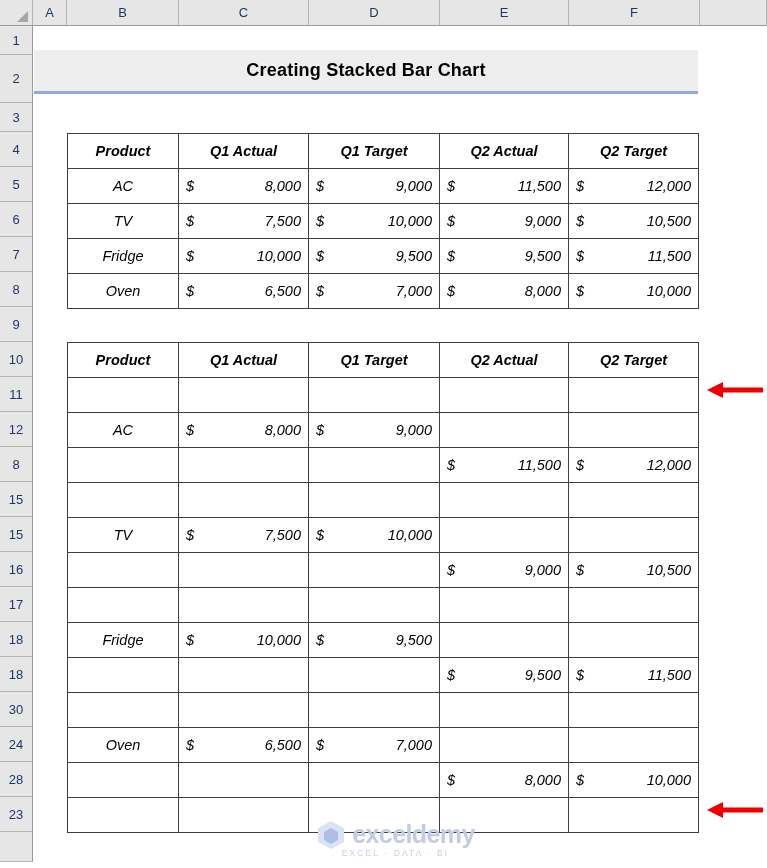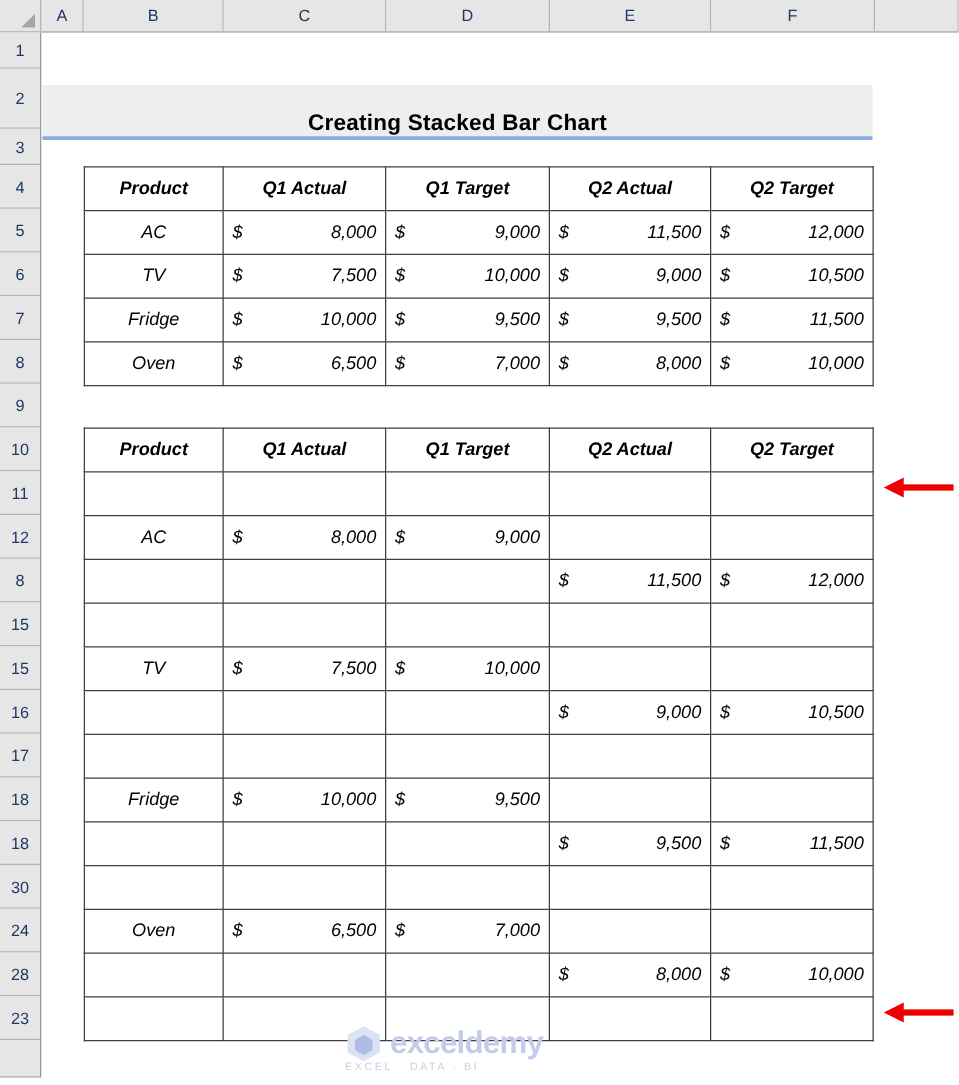--- a/index.html
+++ b/index.html
@@ -56,25 +56,25 @@
     width: 32px;
     border-bottom: 1px solid #b4b4b4;
     display: flex; align-items: center; justify-content: center;
     font-size: 13px; color: #1f3864;
     background: #e6e6e6;
   }
 
   
   #title-banner {
     position: absolute;
-    left: 34px; top: 68px;
+    left: 34px; top: 50px;
     width: 664px; height: 44px;
     background: #eeeeee;
     border-bottom: 3px solid #8faadc;
-    display: flex; align-items: flex-end; justify-content: center;
+    display: flex; align-items: center; justify-content: center;
   }
   #title-text {
     font-size: 18px; font-weight: bold; color: #000000;
     letter-spacing: 0.2px;
   }
 
   
   table.xl-table {
     position: absolute;
     border-collapse: collapse;
@@ -113,24 +113,24 @@
 
   
   .arrow {
     position: absolute;
     width: 56px; height: 20px;
   }
 
   
   #watermark {
     position: absolute;
-    left: 276px; top: 816px;
+    left: 288px; top: 816px;
     width: 215px; height: 44px;
     display: flex; flex-direction: column;
-    justify-content: center;
+    align-items: center; justify-content: center;
     pointer-events: none;
   }
   #wm-row { display: flex; align-items: center; gap: 6px; }
   #wm-text {
     font-size: 25px; font-weight: bold;
     color: #c3cbe8; letter-spacing: -0.6px;
   }
   #wm-sub {
     font-size: 8.5px; color: #c9cfe2; letter-spacing: 2.1px;
     margin-top: -3px;

